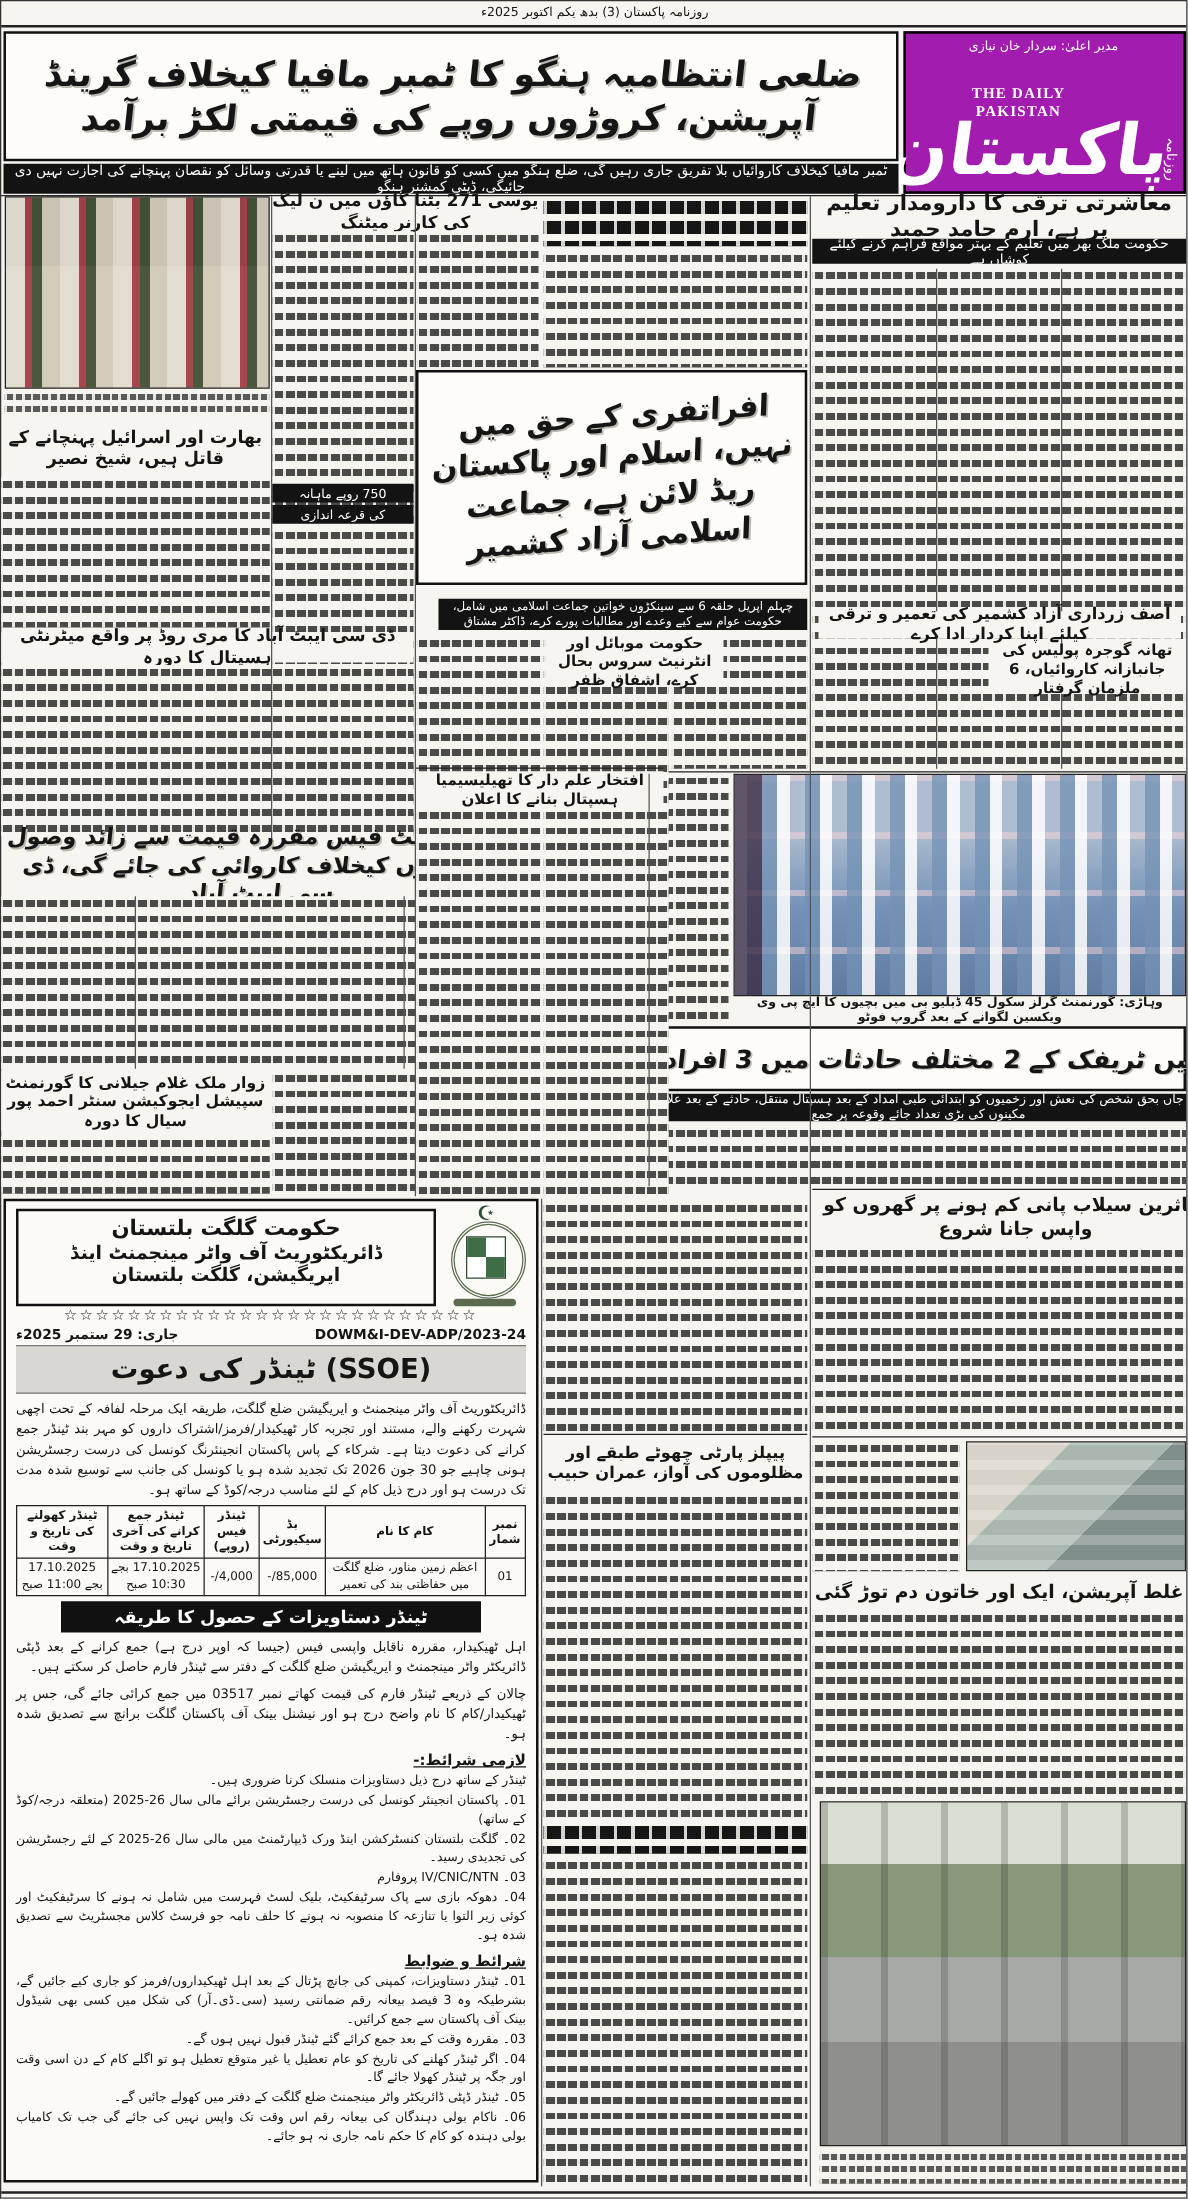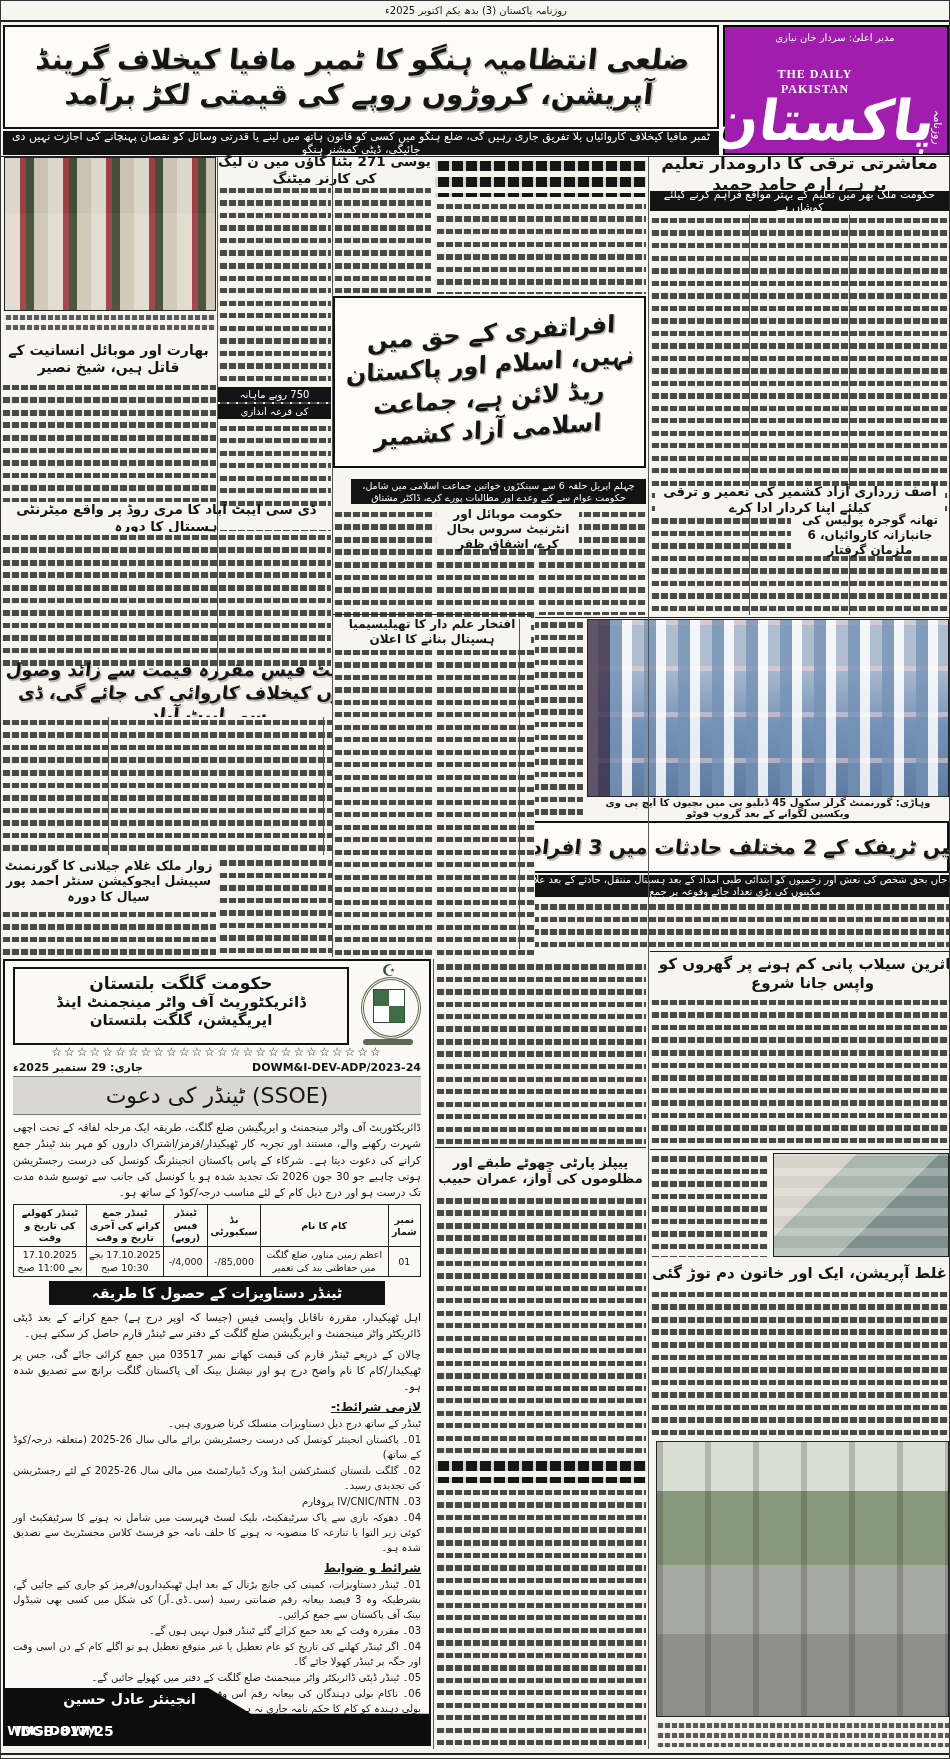--- a/index.html
+++ b/index.html
@@ -51,21 +51,21 @@
       repeating-linear-gradient(90deg, rgba(40,40,40,.22) 0 6px, rgba(40,40,40,0) 6px 48px),
       linear-gradient(180deg, #d9dfd2 0 18%, #87997a 18% 45%, #a7a9a3 45% 70%, #8f8f8b 70% 100%);}
   
   .tender{border:2px solid #111;background:#fbfaf6;font-size:11px;padding:6px 8px;}
   .tender .hdrrow{display:flex;gap:8px;align-items:stretch;}
   .tender .hdrbox{flex:1;border:2px solid #111;text-align:center;padding:4px 2px;}
   .tender .hdrbox .l1{font-size:17px;font-weight:bold;}
   .tender .hdrbox .l2{font-size:15px;font-weight:bold;}
   .stars{text-align:center;font-size:12px;letter-spacing:2px;color:#222;}
   .refrow{display:flex;justify-content:space-between;font-size:11px;font-weight:bold;margin:2px 0;}
-  .titleband{background:#d9d7d2;text-align:center;font-size:22px;font-weight:normal;padding:6px 0;
+  .titleband{background:#d9d7d2;text-align:center;font-size:22px;font-weight:bold;padding:6px 0;
              border-top:1px solid #777;border-bottom:1px solid #777;}
   .tender p{margin:4px 0;line-height:1.55;font-size:10.5px;text-align:justify;}
   table.tnd{width:100%;border-collapse:collapse;margin:4px 0;}
   table.tnd th,table.tnd td{border:1px solid #222;font-size:9.5px;padding:2px;text-align:center;line-height:1.3;}
   table.tnd th{font-weight:bold;}
   .blackband{background:#111;color:#fff;text-align:center;font-size:14px;font-weight:bold;padding:4px 0;margin:4px 36px;}
   .sect{font-weight:bold;text-decoration:underline;font-size:12px;margin:6px 0 2px;}
   .tnd-item{font-size:10px;line-height:1.5;margin:1px 0;text-align:justify;}
   .sig{position:absolute;left:0;right:0;bottom:0;height:56px;background:#0d0d0d;color:#fff;
        clip-path:polygon(0 0,48% 0,58% 46%,100% 46%,100% 100%,0 100%);}
@@ -135,21 +135,21 @@
   <div class="abs simh" style="left:434px;top:158px;width:211px;height:38px;"></div>
   <div class="abs sim" style="left:217px;top:184px;width:113px;height:486px;"></div>
   <div class="abs sim" style="left:332px;top:184px;width:98px;height:109px;"></div>
   <div class="abs sim" style="left:434px;top:200px;width:211px;height:93px;"></div>
   <div class="abs strip" style="left:217px;top:386px;width:113px;height:15px;font-size:10px;">750 روپے ماہانہ</div>
   <div class="abs strip" style="left:217px;top:403px;width:113px;height:15px;font-size:10px;">کی قرعہ اندازی</div>
 
   <div class="abs photo photo-group" style="left:3px;top:156px;width:212px;height:154px;"></div>
   <div class="abs simc" style="left:3px;top:312px;width:212px;height:22px;"></div>
 
-  <div class="abs hl center" style="left:0;top:337px;width:215px;height:42px;font-size:14px;">بھارت اور موبائل انسانیت کے قاتل ہیں، شیخ نصیر</div>
+  <div class="abs hl center" style="left:0;top:337px;width:215px;height:42px;font-size:14px;">بھارت اور اسرائیل پہنچانے کے قاتل ہیں، شیخ نصیر</div>
   <div class="abs sim" style="left:0;top:381px;width:215px;height:120px;"></div>
   <div class="abs hl center" style="left:0;top:505px;width:330px;height:24px;font-size:13.5px;background:#f7f5f0;">ڈی سی ایبٹ آباد کا مری روڈ پر واقع میٹرنٹی ہسپتال کا دورہ</div>
   <div class="abs sim" style="left:0;top:531px;width:330px;height:137px;"></div>
   <div class="abs hl center skew shadow" style="left:0;top:672px;width:420px;height:40px;font-size:18px;">ڈینگی ٹیسٹ فیس مقررہ قیمت سے زائد وصول کرنیوالوں کیخلاف کاروائی کی جائے گی، ڈی سی ایبٹ آباد</div>
   <div class="abs sim" style="left:0;top:716px;width:430px;height:138px;"></div>
   <div class="abs rule-v" style="left:107px;top:716px;height:138px;"></div>
   <div class="abs rule-v" style="left:322px;top:716px;height:138px;"></div>
   <div class="abs hl center" style="left:0;top:856px;width:215px;height:48px;font-size:12.5px;background:#f7f5f0;">زوار ملک غلام جیلانی کا گورنمنٹ سپیشل ایجوکیشن سنٹر احمد پور سیال کا دورہ</div>
   <div class="abs sim" style="left:217px;top:856px;width:213px;height:98px;"></div>
   <div class="abs sim" style="left:0;top:908px;width:215px;height:46px;"></div>
@@ -228,21 +228,16 @@
     <div class="tnd-item">02۔ گلگت بلتستان کنسٹرکشن اینڈ ورک ڈیپارٹمنٹ میں مالی سال 26-2025 کے لئے رجسٹریشن کی تجدیدی رسید۔</div>
     <div class="tnd-item">03۔ IV/CNIC/NTN پروفارم</div>
     <div class="tnd-item">04۔ دھوکہ بازی سے پاک سرٹیفکیٹ، بلیک لسٹ فہرست میں شامل نہ ہونے کا سرٹیفکیٹ اور کوئی زیر التوا یا تنازعہ کا منصوبہ نہ ہونے کا حلف نامہ جو فرسٹ کلاس مجسٹریٹ سے تصدیق شدہ ہو۔</div>
     <div class="sect">شرائط و ضوابط</div>
     <div class="tnd-item">01۔ ٹینڈر دستاویزات، کمپنی کی جانچ پڑتال کے بعد اہل ٹھیکیداروں/فرمز کو جاری کیے جائیں گے، بشرطیکہ وہ 3 فیصد بیعانہ رقم ضمانتی رسید (سی۔ڈی۔آر) کی شکل میں کسی بھی شیڈول بینک آف پاکستان سے جمع کرائیں۔</div>
     <div class="tnd-item">03۔ مقررہ وقت کے بعد جمع کرائے گئے ٹینڈر قبول نہیں ہوں گے۔</div>
     <div class="tnd-item">04۔ اگر ٹینڈر کھلنے کی تاریخ کو عام تعطیل یا غیر متوقع تعطیل ہو تو اگلے کام کے دن اسی وقت اور جگہ پر ٹینڈر کھولا جائے گا۔</div>
     <div class="tnd-item">05۔ ٹینڈر ڈپٹی ڈائریکٹر واٹر مینجمنٹ ضلع گلگت کے دفتر میں کھولے جائیں گے۔</div>
     <div class="tnd-item">06۔ ناکام بولی دہندگان کی بیعانہ رقم اس وقت تک واپس نہیں کی جائے گی جب تک کامیاب بولی دہندہ کو کام کا حکم نامہ جاری نہ ہو جائے۔</div>
 
-    <div class="sig">
-      <span class="eng">انجینئر عادل حسین</span>
-      <span class="wms">WMS-DOWM</span>
-      <span class="idgb">IDGB-817/25</span>
-    </div>
   </div>
 
   <div class="abs rule-h" style="left:0;top:1752px;width:950px;height:2px;"></div>
 </div>
 
 </body></html>

